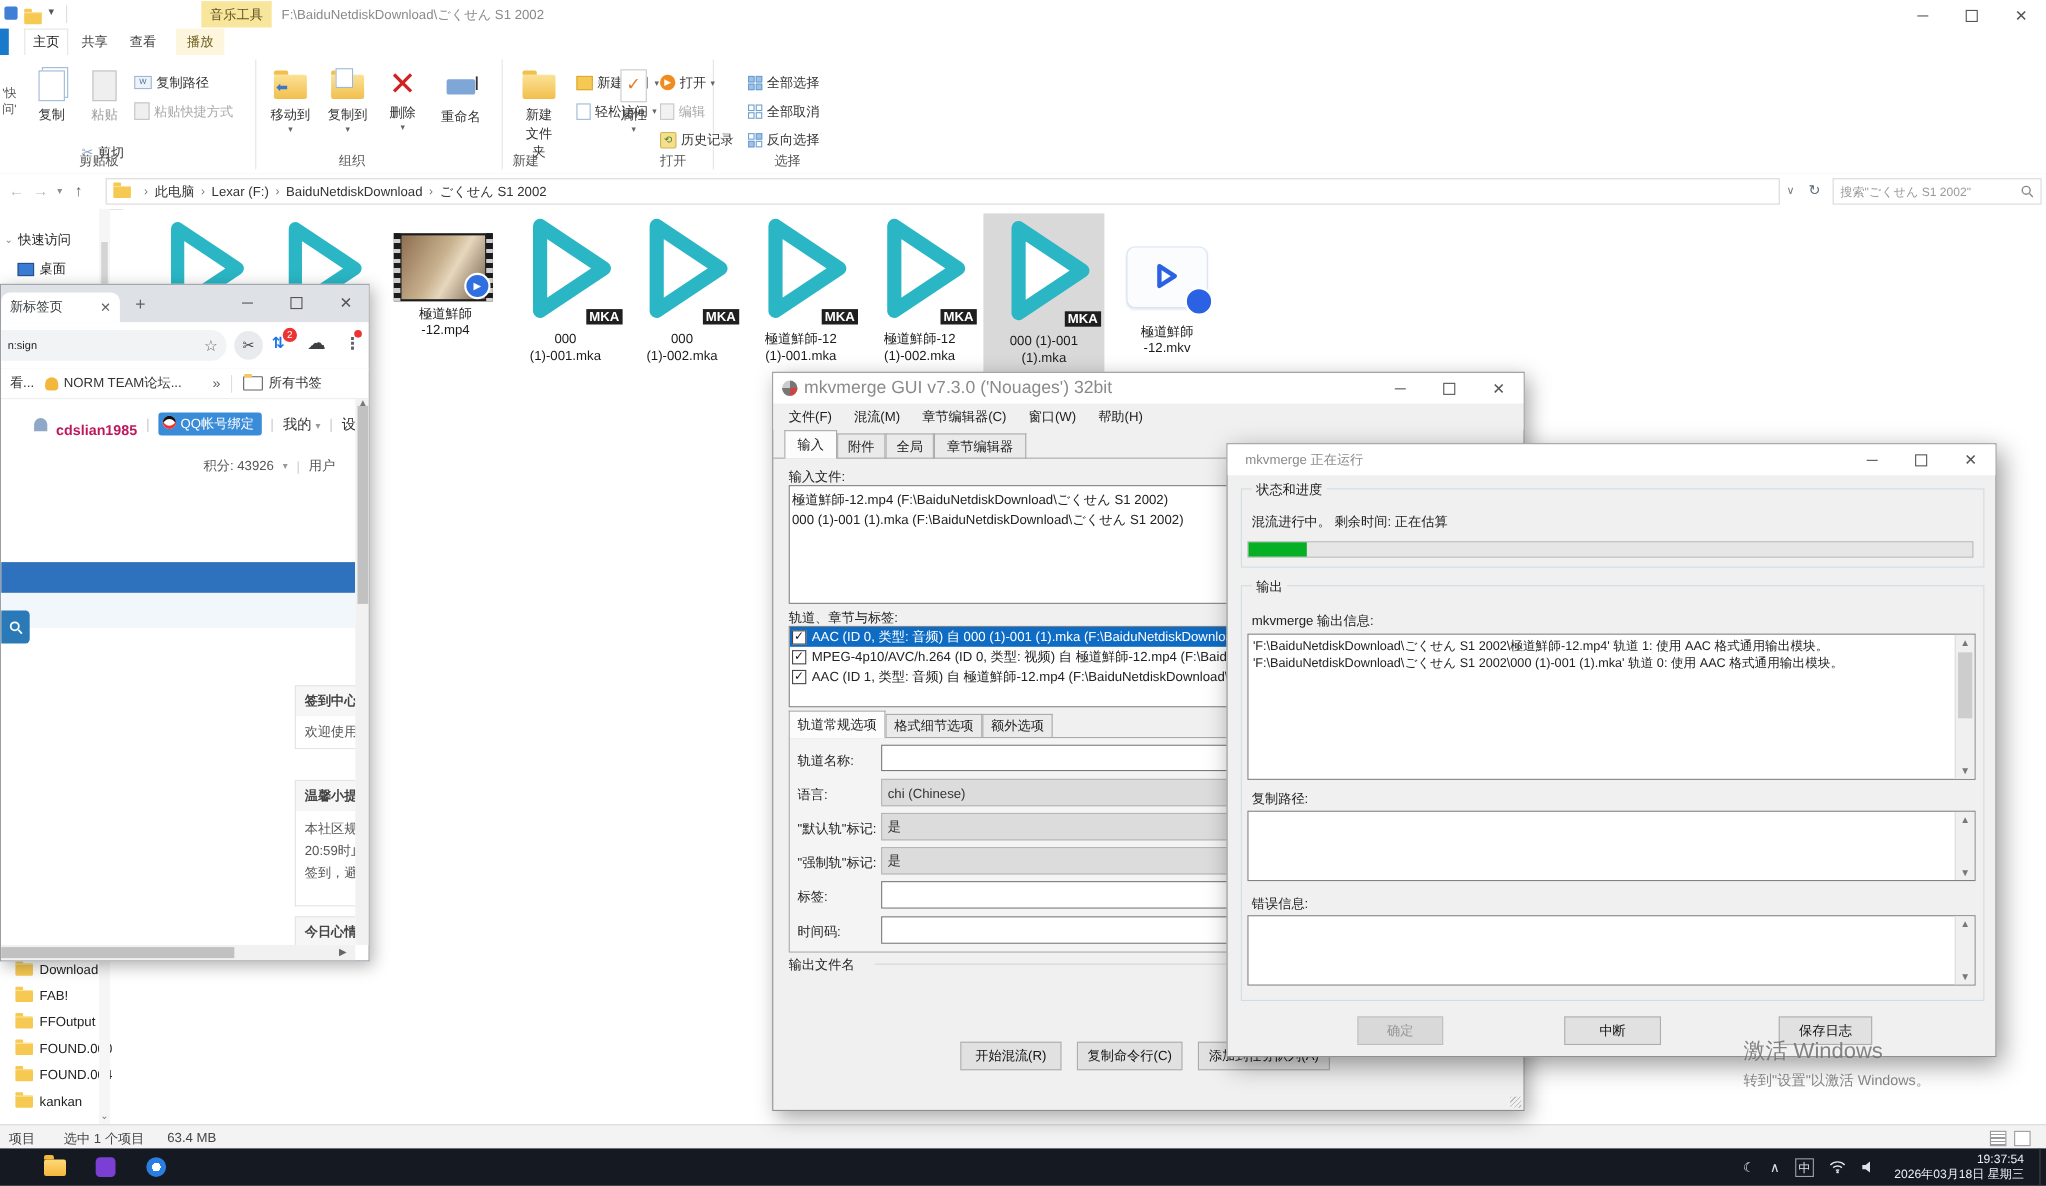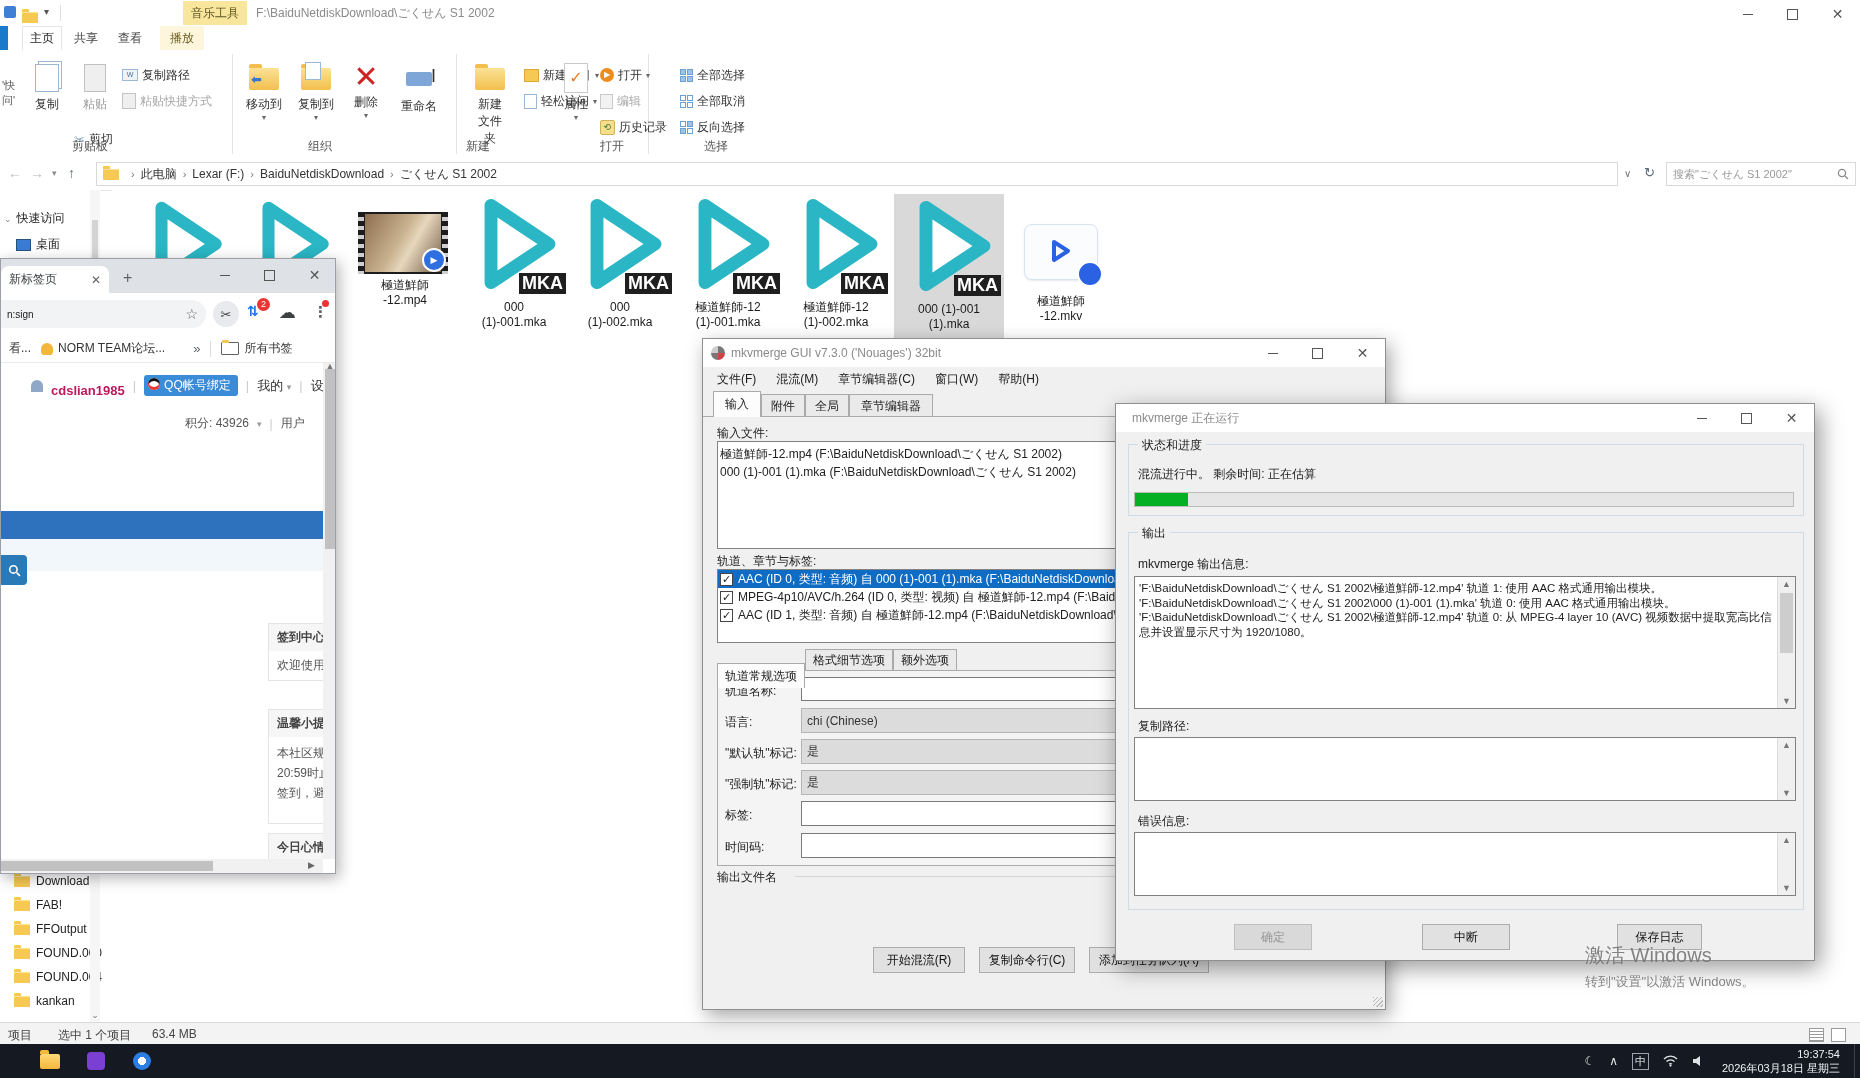--- a/index.html
+++ b/index.html
@@ -20,21 +20,21 @@
   .folder-icon{width:16px;height:11px;background:#f6c952;border-radius:1px;position:relative;display:inline-block;box-shadow:inset 0 1px 0 #fbe296;}
   .folder-icon::before{content:"";position:absolute;left:0;top:-3px;width:7px;height:3px;background:#f6c952;border-radius:1px 1px 0 0;}
   .big-folder{width:30px;height:22px;background:linear-gradient(#fbe296,#f2bf4d);border-radius:2px;position:relative;}
   .big-folder::before{content:"";position:absolute;left:0;top:-4px;width:13px;height:4px;background:#f2bf4d;border-radius:2px 2px 0 0;}
   .grid4{display:grid;grid-template-columns:6px 6px;grid-template-rows:6px 6px;gap:1px;}
   .grid4 span{border:1px solid #6f9fd0;box-sizing:border-box;}
   .g-fill{background:#9ec3e8;}
   .crumb-sep{color:#777;padding:0 6px;font-size:11px;}
   
   .file-label{font-size:12px;color:#1b1b1b;text-align:center;line-height:15px;margin-top:4px;}
-  .mka-badge{position:absolute;right:-6px;bottom:2px;background:#1f1f1f;color:#fff;font-weight:bold;font-size:18px;padding:0 3px;letter-spacing:0;}
+  .mka-badge{position:absolute;right:-6px;bottom:2px;background:#1f1f1f;color:#fff;font-weight:bold;font-size:12px;padding:0 3px;letter-spacing:0;}
   
   .tb{background:#fff;border:1px solid #7a7a7a;box-sizing:border-box;font-size:12px;padding:2px 5px;display:flex;align-items:center;}
   .tb-dis{background:#dcdcdc;border:1px solid #b5b5b5;color:#333;}
   .listbox{background:#fff;border:1px solid #828282;box-sizing:border-box;overflow:hidden;}
   .btn{background:#e1e1e1;border:1px solid #adadad;box-sizing:border-box;display:flex;align-items:center;justify-content:center;font-size:12px;color:#111;}
   .btn-dis{color:#969696;}
   .cb{width:13px;height:13px;background:#fff;border:1px solid #454545;box-sizing:border-box;font-size:11px;line-height:11px;text-align:center;color:#1b1b1b;flex:0 0 13px;}
   .groupbox{border:1px solid #d0dce4;box-sizing:border-box;}
   .gb-label{position:absolute;background:#f0f0f0;padding:0 4px;font-size:12px;color:#1b1b1b;}
   .sb{background:#f0f0f0;border-left:1px solid #dcdcdc;}
@@ -493,21 +493,21 @@
   <div class="abs" style="left:322px;top:104px;width:14px;height:496px;background:#f1f1f1;">
     <div class="abs" style="left:2px;top:6px;width:10px;height:180px;background:#c1c1c1;"></div>
     <div class="abs sb-arrow" style="left:0;top:-2px;width:14px;">▲</div>
   </div>
 </div>
 
 <div class="abs" style="left:702px;top:338px;width:684px;height:672px;background:#f0f0f0;border:1px solid #8f8f8f;box-sizing:border-box;box-shadow:4px 6px 18px rgba(0,0,0,.35);z-index:3;">
 
   <div class="abs" style="left:0;top:0;width:682px;height:28px;background:#fff;display:flex;align-items:center;">
     <span style="width:14px;height:14px;margin:0 6px 0 8px;border-radius:50%;background:conic-gradient(#777 0 25%,#c44 25% 50%,#777 50% 75%,#ccc 75%);display:inline-block;"></span>
-    <span class="nowrap" style="font-size:12px;color:#8a8a8a;">mkvmerge GUI v7.3.0 ('Nouages') 32bit</span>
+    <span class="nowrap" style="font-size:16px;color:#8a8a8a;">mkvmerge GUI v7.3.0 ('Nouages') 32bit</span>
     <div class="abs" style="right:0;top:0;display:flex;">
       <div class="winbtn">
           <span class="glyph-min"></span>
         </div>
       <div class="winbtn">
           <span class="glyph-max"></span>
         </div>
       <div class="winbtn">
           <span class="glyph-close">✕</span>
         </div>
@@ -545,21 +545,21 @@
       <span class="cb">✓</span>
       <span class="nowrap" style="flex:1;">MPEG-4p10/AVC/h.264 (ID 0, 类型: 视频) 自 極道鮮師-12.mp4 (F:\BaiduNetdiskDownload\ごくせん S1 2002)</span>
     </div>
     <div class="mkv-row nowrap">
       <span class="cb">✓</span>
       <span class="nowrap" style="flex:1;">AAC (ID 1, 类型: 音频) 自 極道鮮師-12.mp4 (F:\BaiduNetdiskDownload\ごくせん S1 2002)</span>
     </div>
   </div>
 
   <div class="abs" style="left:14px;top:307px;height:25px;">
-    <div class="abs" style="left:0;top:17px;width:88px;height:25px;background:#fcfcfc;border:1px solid #aaa;border-bottom:none;display:flex;align-items:center;justify-content:center;font-size:12px;box-sizing:border-box;z-index:2;">轨道常规选项</div>
+    <div class="abs" style="left:0;top:0;width:88px;height:25px;background:#fcfcfc;border:1px solid #aaa;border-bottom:none;display:flex;align-items:center;justify-content:center;font-size:12px;box-sizing:border-box;z-index:2;">轨道常规选项</div>
     <div class="abs" style="left:88px;top:3px;width:88px;height:22px;background:#eaeaea;border:1px solid #aaa;border-bottom:none;display:flex;align-items:center;justify-content:center;font-size:12px;box-sizing:border-box;">格式细节选项</div>
     <div class="abs" style="left:176px;top:3px;width:64px;height:22px;background:#eaeaea;border:1px solid #aaa;border-bottom:none;display:flex;align-items:center;justify-content:center;font-size:12px;box-sizing:border-box;">额外选项</div>
   </div>
   <div class="abs" style="left:14px;top:331px;width:656px;height:196px;border:1px solid #aaa;background:#f4f4f4;box-sizing:border-box;"></div>
 
   <div class="abs" style="left:22px;top:344px;font-size:12px;">轨道名称:</div>
   <div class="abs tb" style="left:98px;top:338px;width:560px;height:24px;"></div>
   <div class="abs" style="left:22px;top:375px;font-size:12px;">语言:</div>
   <div class="abs tb tb-dis" style="left:98px;top:369px;width:560px;height:25px;">chi (Chinese)</div>
   <div class="abs" style="left:22px;top:406px;font-size:12px;">"默认轨"标记:</div>
@@ -603,21 +603,20 @@
     <div style="height:100%;background:#06b025;width:8%;"></div>
   </div>
 
   <div class="abs groupbox" style="left:12px;top:128px;width:676px;height:378px;"></div>
   <div class="gb-label" style="left:22px;top:121px;">输出</div>
   <div class="abs" style="left:22px;top:152px;font-size:12px;">mkvmerge 输出信息:</div>
   <div class="abs listbox" style="left:18px;top:172px;width:662px;height:133px;">
     <div style="position:absolute;left:4px;top:4px;right:22px;font-size:11.5px;line-height:14.5px;word-break:break-all;">
       <div class="nowrap">'F:\BaiduNetdiskDownload\ごくせん S1 2002\極道鮮師-12.mp4' 轨道 1: 使用 AAC 格式通用输出模块。</div>
       <div class="nowrap">'F:\BaiduNetdiskDownload\ごくせん S1 2002\000 (1)-001 (1).mka' 轨道 0: 使用 AAC 格式通用输出模块。</div>
-      <div>'F:\BaiduNetdiskDownload\ごくせん S1 2002\極道鮮師-12.mp4' 轨道 0: 从 MPEG-4 layer 10 (AVC) 视频数据中提取宽高比信息并设置显示尺寸为 1920/1080。</div>
     </div>
     <div class="abs sb" style="right:0;top:0;width:17px;height:131px;">
       <div class="sb-arrow" style="padding-top:2px;">▲</div>
       <div class="abs" style="left:2px;top:16px;width:13px;height:60px;background:#cdcdcd;"></div>
       <div class="abs sb-arrow" style="bottom:2px;width:17px;">▼</div>
     </div>
   </div>
   <div class="abs" style="left:22px;top:314px;font-size:12px;">复制路径:</div>
   <div class="abs listbox" style="left:18px;top:333px;width:662px;height:64px;">
     <div class="abs sb" style="right:0;top:0;width:17px;height:62px;">

